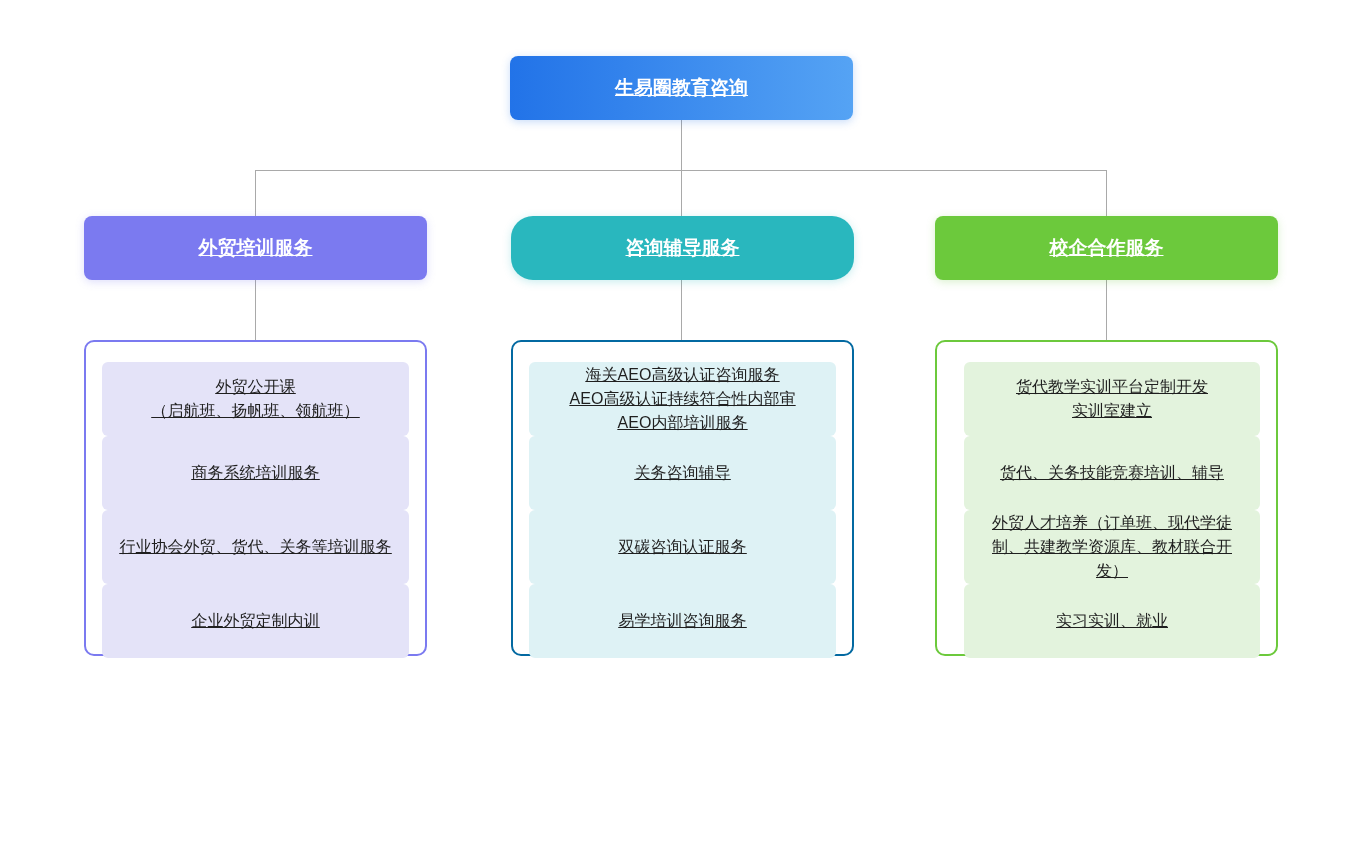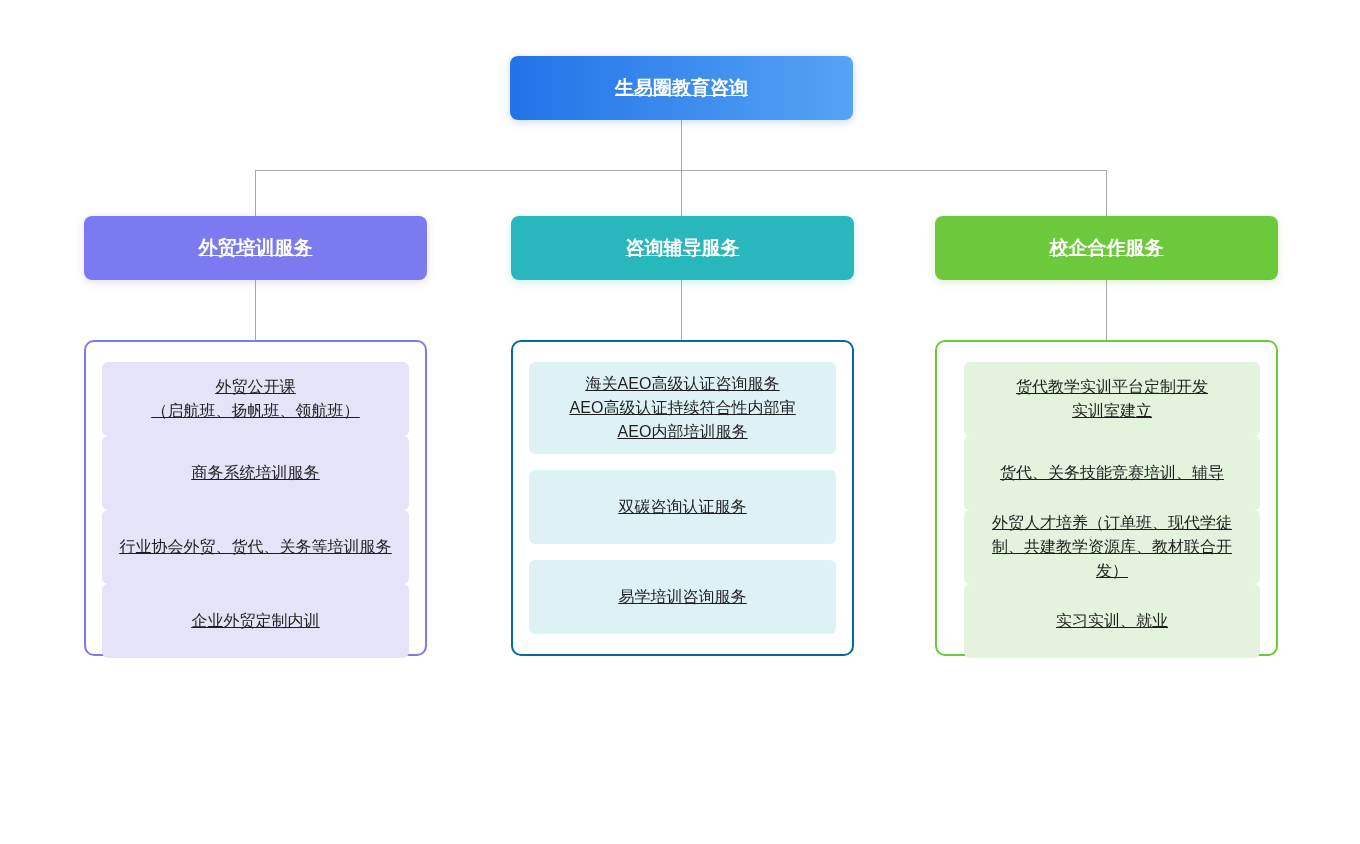--- a/index.html
+++ b/index.html
@@ -21,21 +21,21 @@
     box-shadow: 0 2px 8px rgba(34, 115, 232, 0.25);
   }
 
   
   .branch-header {
     position: absolute; top: 216px; width: 343px; height: 64px;
     border-radius: 8px; color: #ffffff; font-size: 19px; font-weight: bold;
     display: flex; align-items: center; justify-content: center; text-align: left;
   }
   .branch-header.b0 { left: 84px;  background: #7b7af0; box-shadow: 0 2px 8px rgba(123,122,240,0.25); }
-  .branch-header.b1 { left: 511px; background: #29b7be; box-shadow: 0 2px 8px rgba(41,183,190,0.25); }
+  .branch-header.b1 { left: 511px; background: #29b7be; box-shadow: 0 2px 8px rgba(41,183,190,0.25); border-radius: 22px; }
   .branch-header.b2 { left: 935px; background: #6cc93c; box-shadow: 0 2px 8px rgba(108,201,60,0.25); }
 
   
   .branch-container {
     position: absolute; top: 340px; width: 343px; height: 316px;
     background: #ffffff; border-radius: 10px; padding: 20px 16px;
     display: flex; flex-direction: column; justify-content: space-between;
   }
   .branch-container.b0 { left: 84px;  border: 2px solid #7b7af0; }
   .branch-container.b1 { left: 511px; border: 2px solid #0369a1; }
@@ -77,20 +77,21 @@
 （启航班、扬帆班、领航班）</div>
     <div class="child c0">商务系统培训服务</div>
     <div class="child c0">行业协会外贸、货代、关务等培训服务</div>
     <div class="child c0">企业外贸定制内训</div>
   </div>
 
   <div class="branch-container b1">
     <div class="child c1">海关AEO高级认证咨询服务
 AEO高级认证持续符合性内部审
 AEO内部培训服务</div>
+    <div class="child c1">关务咨询辅导</div>
     <div class="child c1">双碳咨询认证服务</div>
     <div class="child c1">易学培训咨询服务</div>
   </div>
 
   <div class="branch-container b2">
     <div class="child c2">货代教学实训平台定制开发
 实训室建立</div>
     <div class="child c2">货代、关务技能竞赛培训、辅导</div>
     <div class="child c2">外贸人才培养（订单班、现代学徒制、共建教学资源库、教材联合开发）</div>
     <div class="child c2">实习实训、就业</div>

